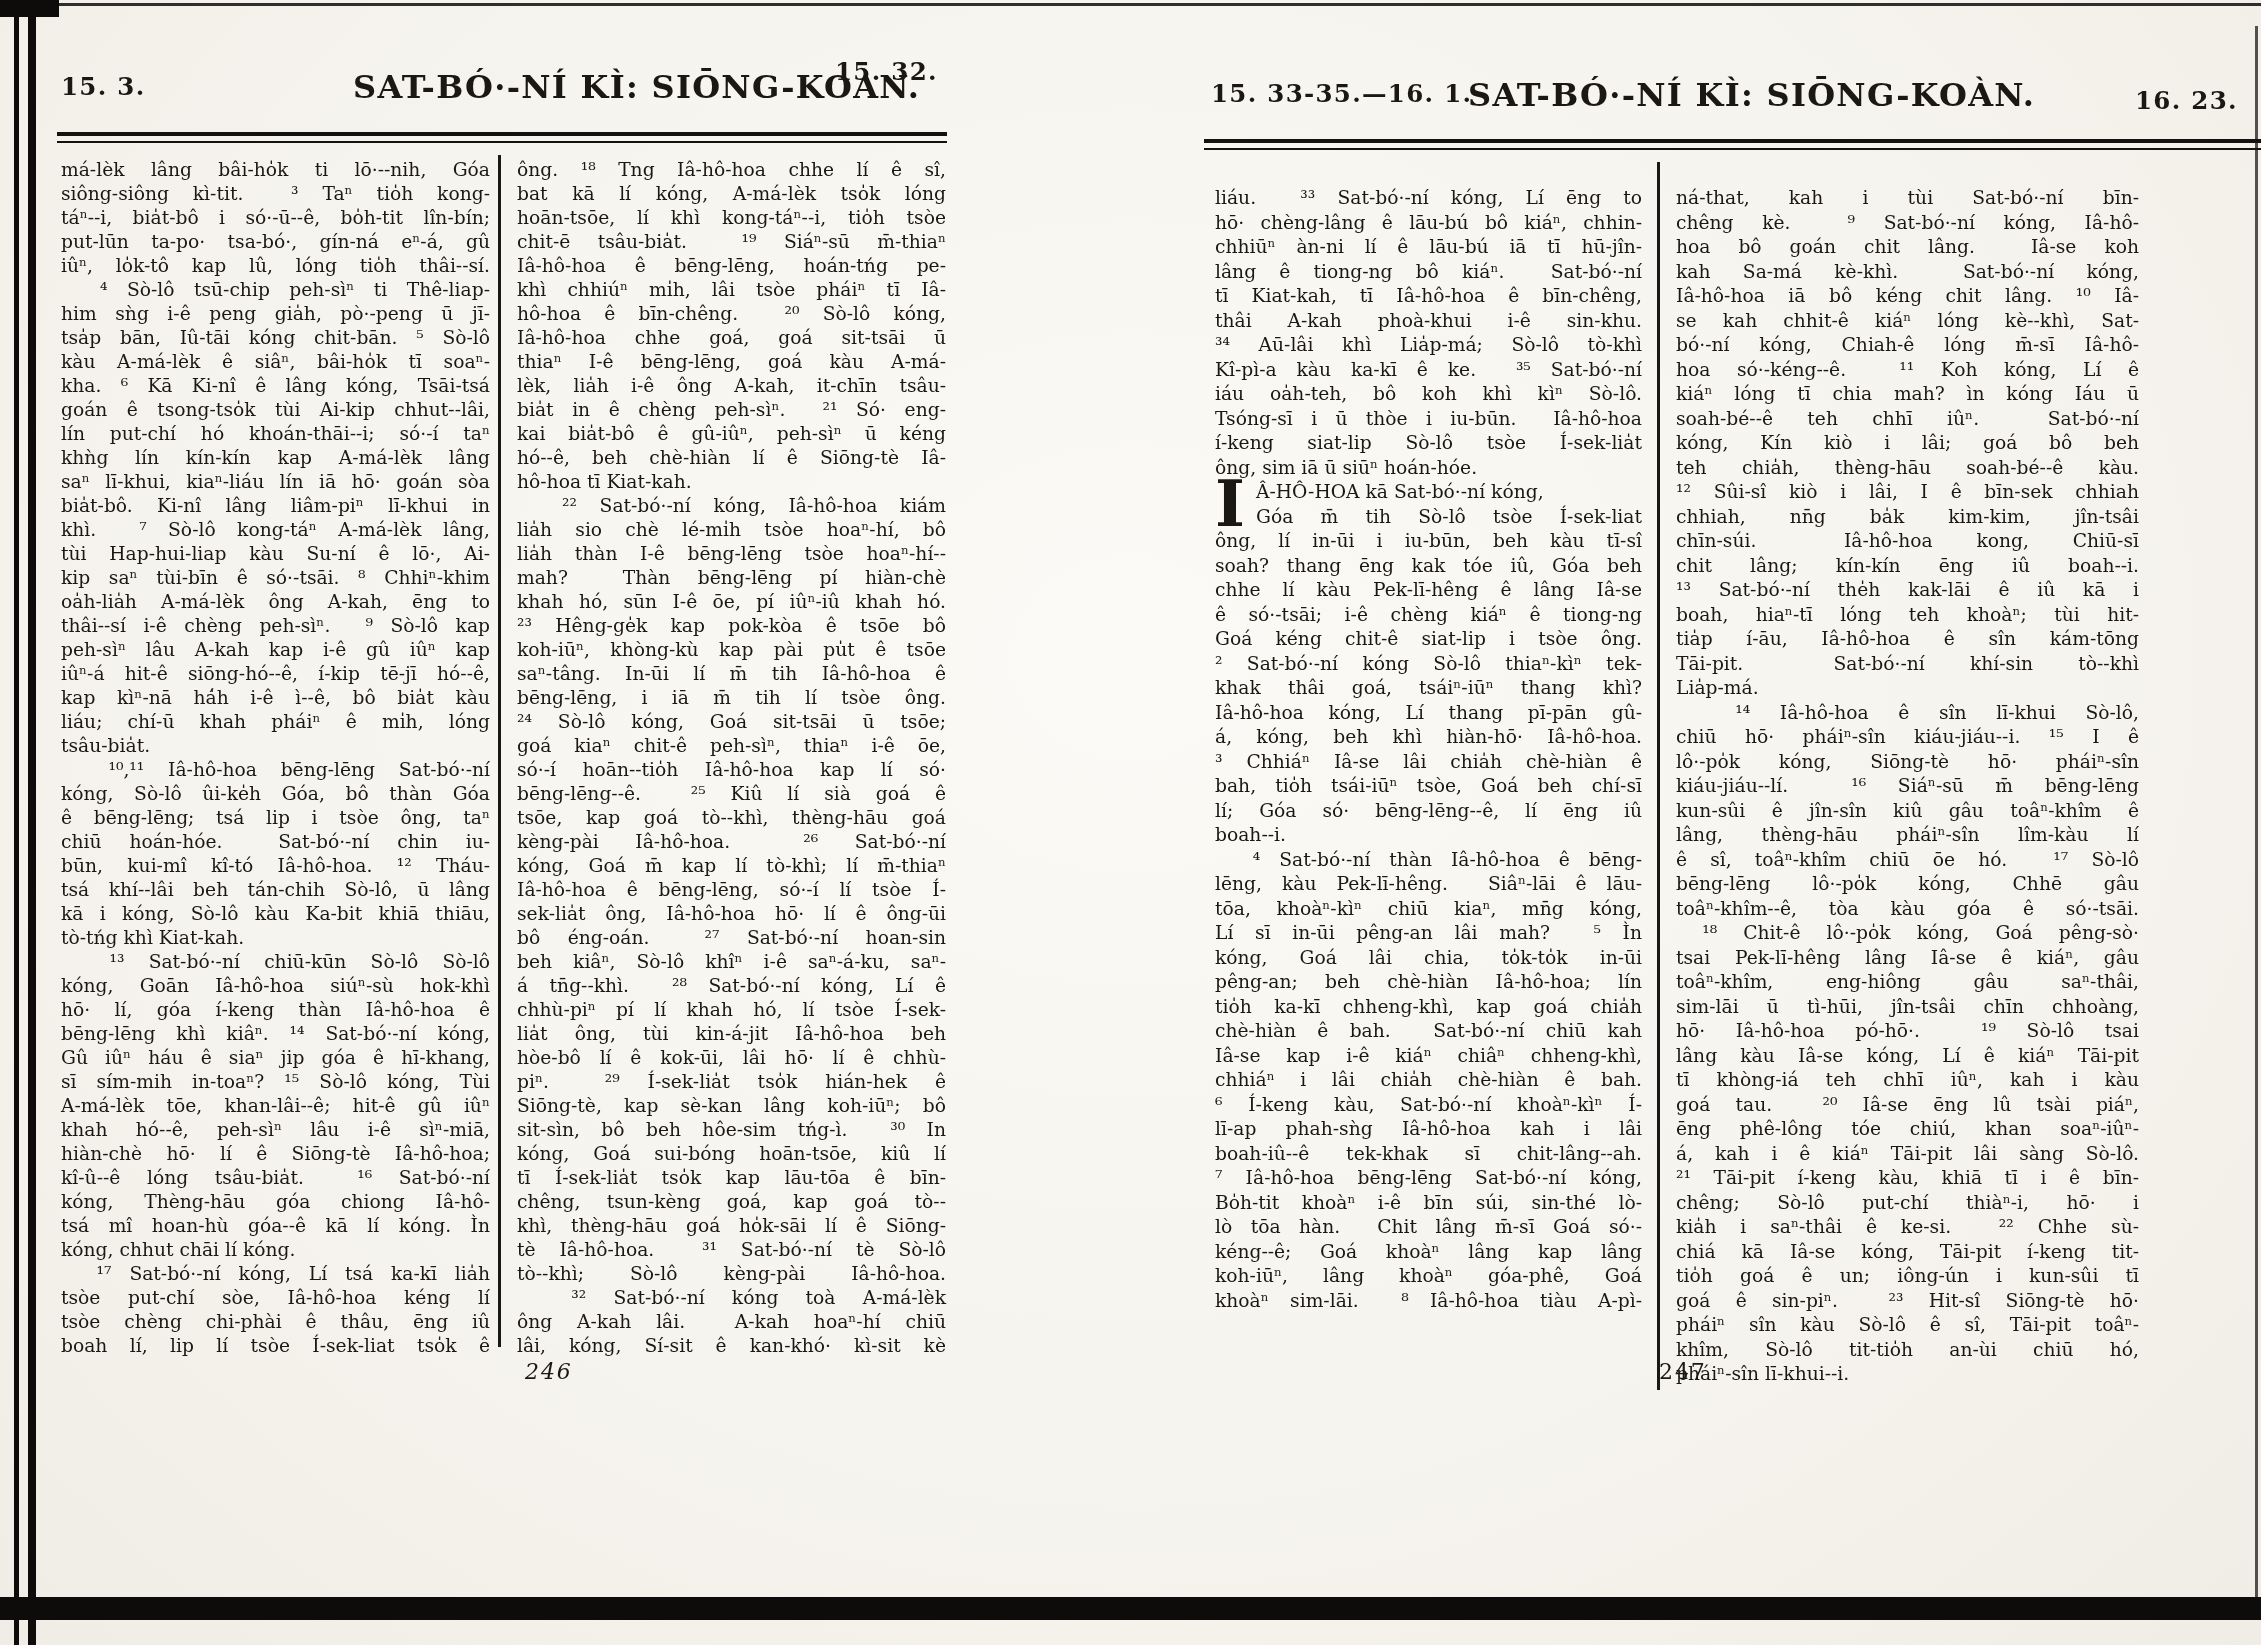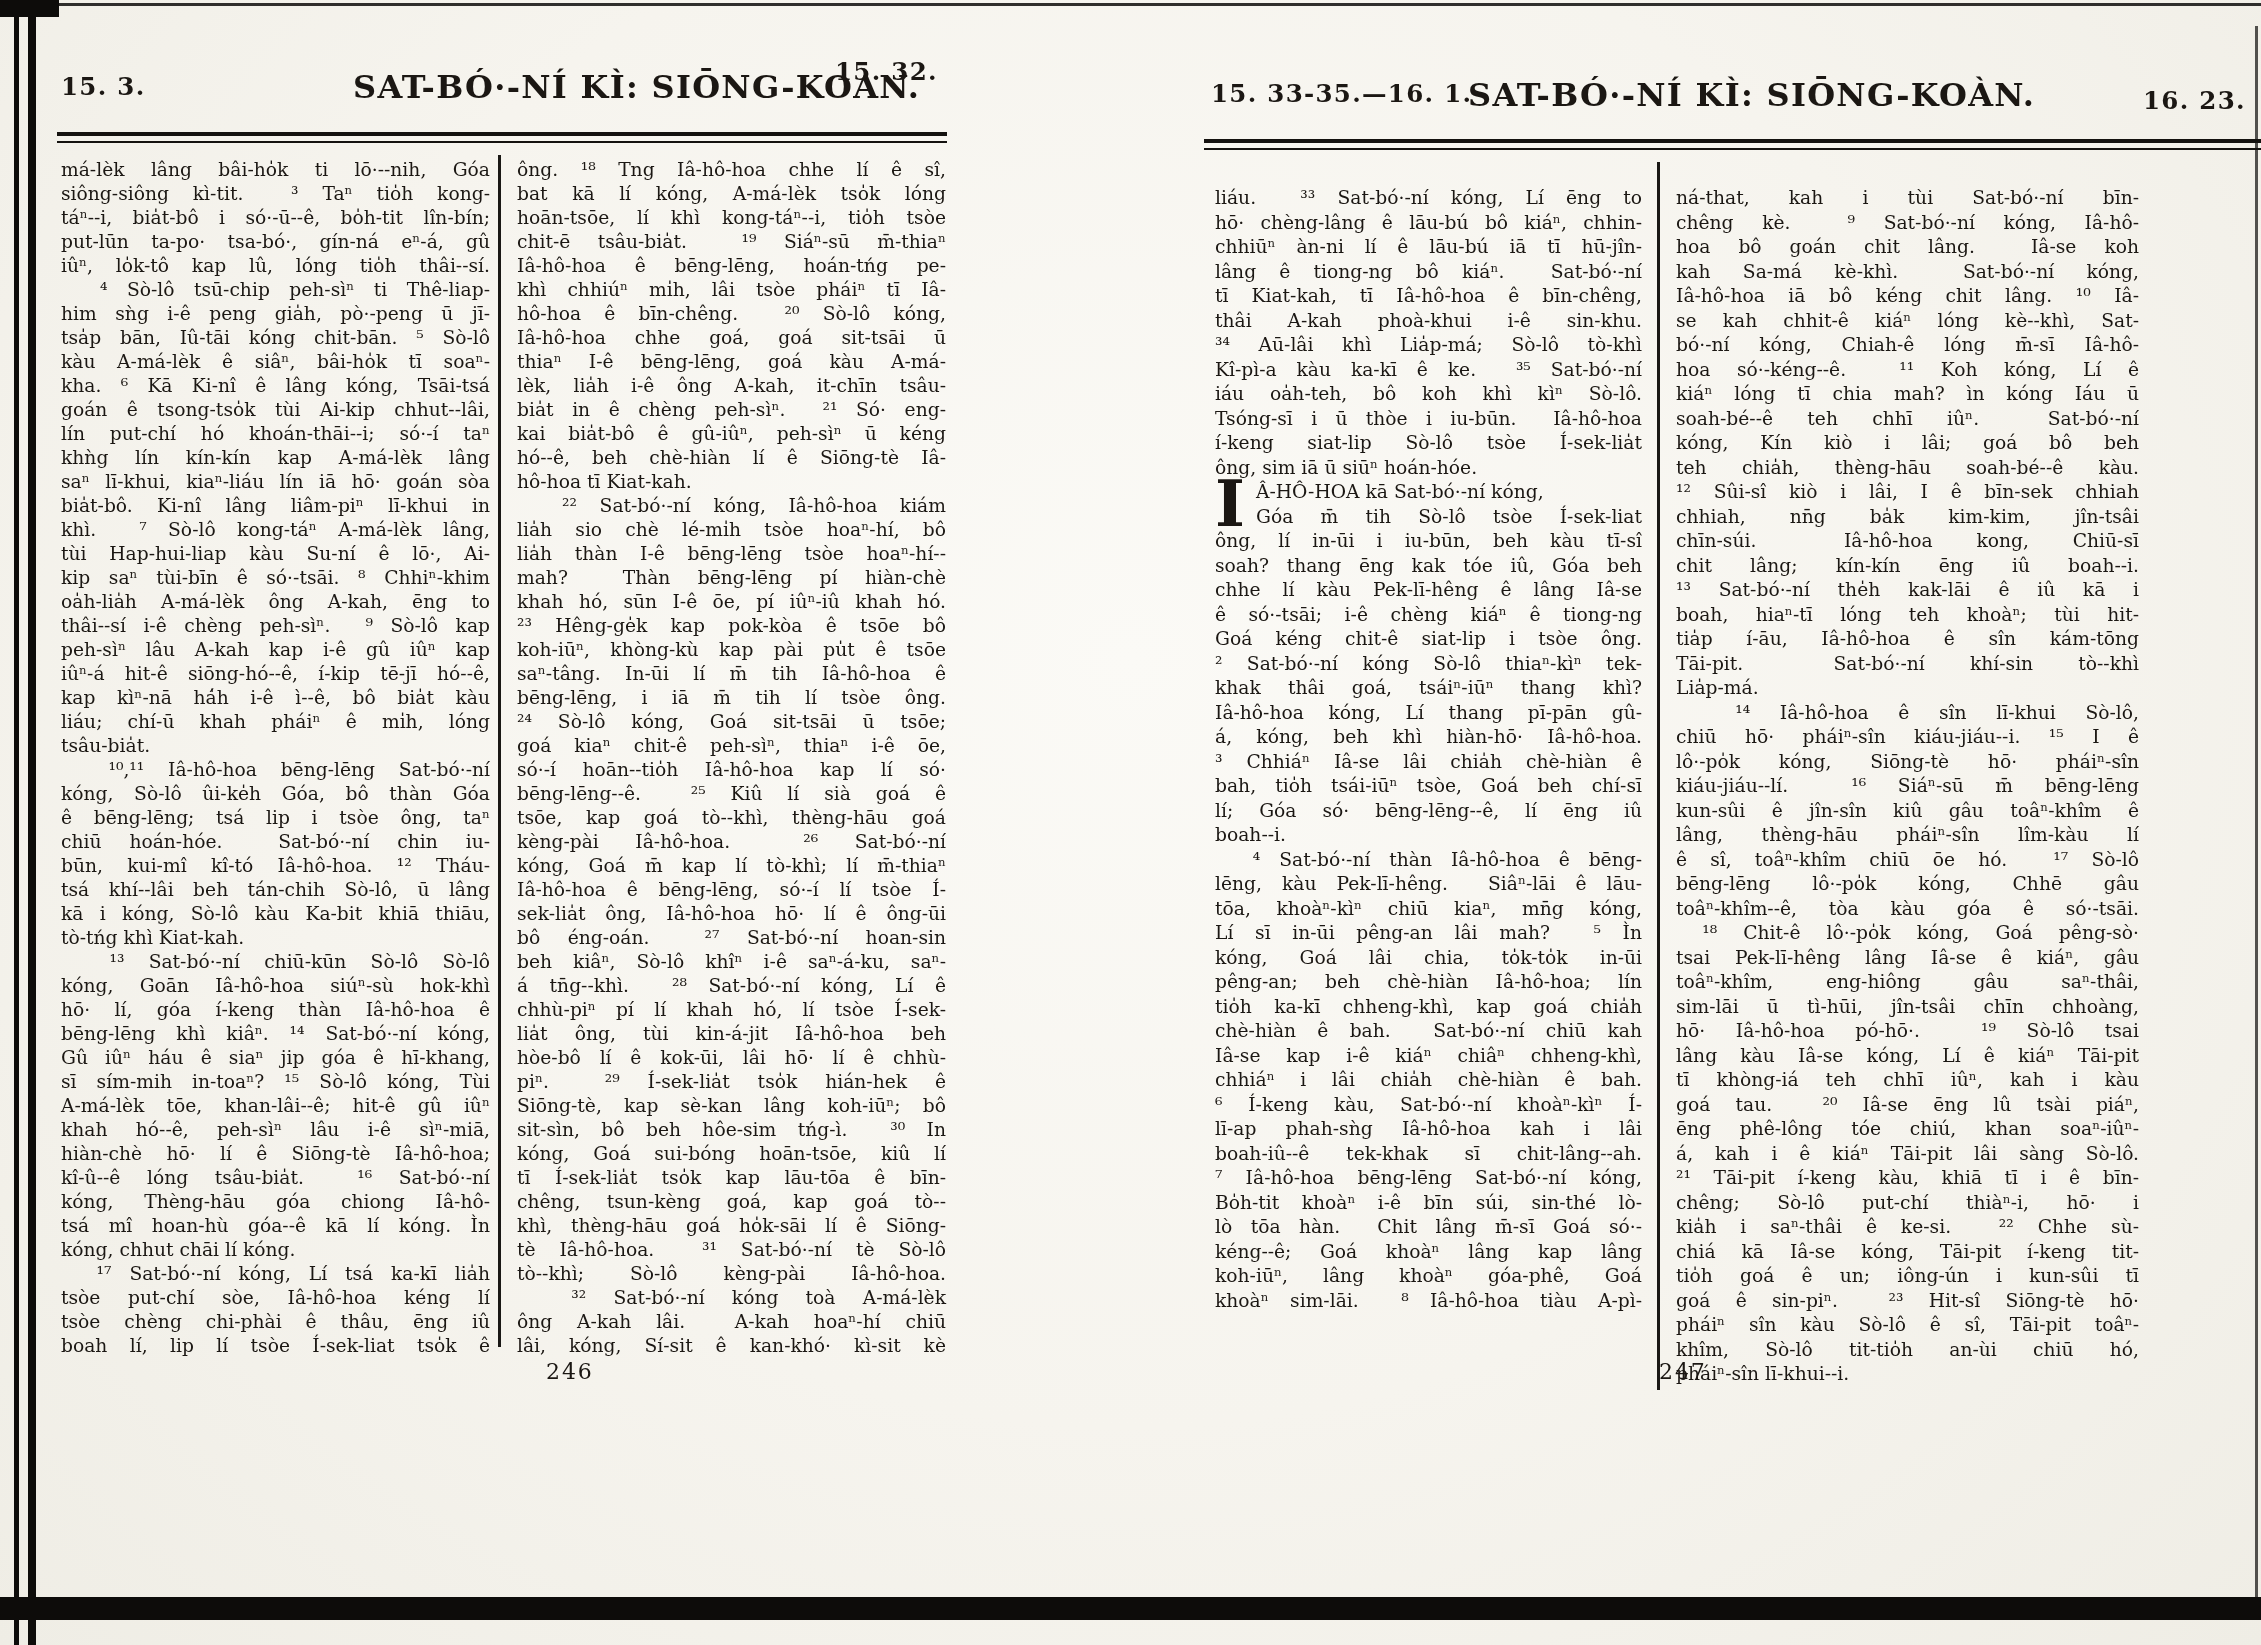--- a/index.html
+++ b/index.html
@@ -145,27 +145,27 @@
         <div class="line">tī Í-sek-lia̍t tso̍k kap lāu-tōa ê bīn-</div>
         <div class="line">chêng, tsun-kèng goá, kap goá tò--</div>
         <div class="line">khì, thèng-hāu goá ho̍k-sāi lí ê Siōng-</div>
         <div class="line">tè Iâ-hô-hoa.  ³¹ Sat-bó·-ní tè Sò-lô</div>
         <div class="line">tò--khì; Sò-lô kèng-pài Iâ-hô-hoa.</div>
         <div class="line">  ³² Sat-bó·-ní kóng toà A-má-lèk</div>
         <div class="line">ông A-kah lâi.  A-kah hoaⁿ-hí chiū</div>
         <div class="line">lâi, kóng, Sí-sit ê kan-khó· kì-sit kè</div>
       </div>
 
-    <div class="pagenum" style="left:546px;top:1359px;">246</div>
+    <div class="pagenum" style="left:525px;top:1359px;font-style:italic;">246</div>
   </div>
 
   <div class="rp">
     <div class="header-ref" style="left:1211px;top:79px;">15. 33-35.—16. 1.</div>
     <div class="header-title" style="left:1468px;top:76px;">SAT-BÓ·-NÍ KÌ: SIŌNG-KOÀN.</div>
-    <div class="header-ref" style="left:2135px;top:86px;margin-left:8px;">16. 23.</div>
+    <div class="header-ref" style="left:2135px;top:86px;">16. 23.</div>
 
     <div class="rule-double" style="left:1204px;top:139px;width:1057px;"></div>
 
     <div class="col" style="left:1215px;top:186px;width:427px;">
       <div>
           <div class="line">liáu.  ³³ Sat-bó·-ní kóng, Lí ēng to</div>
           <div class="line">hō· chèng-lâng ê lāu-bú bô kiáⁿ, chhin-</div>
           <div class="line">chhiūⁿ àn-ni lí ê lāu-bú iā tī hū-jîn-</div>
           <div class="line">lâng ê tiong-ng bô kiáⁿ.  Sat-bó·-ní</div>
           <div class="line">tī Kiat-kah, tī Iâ-hô-hoa ê bīn-chêng,</div>

